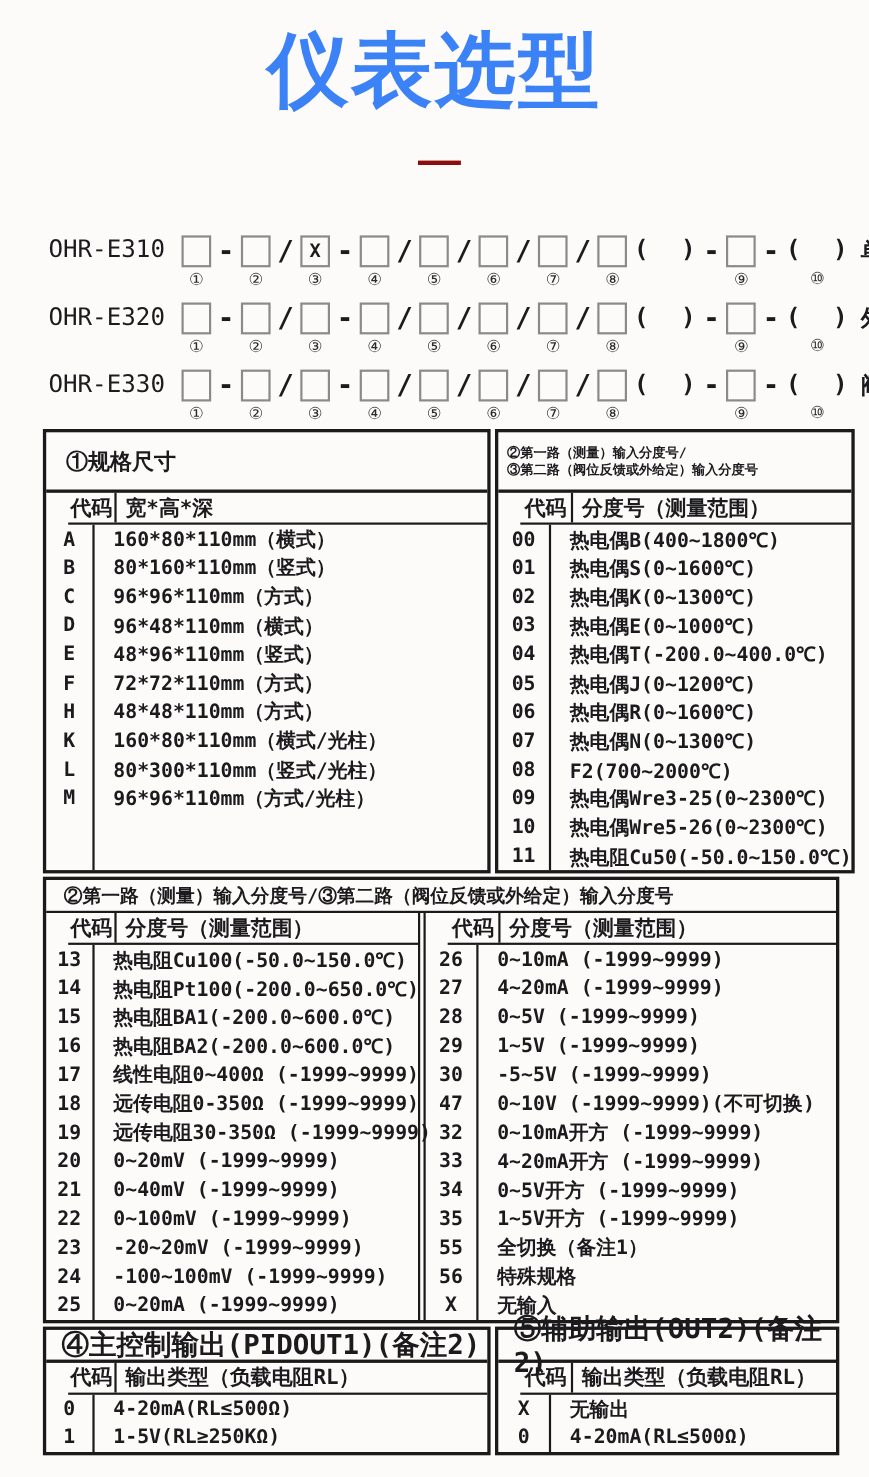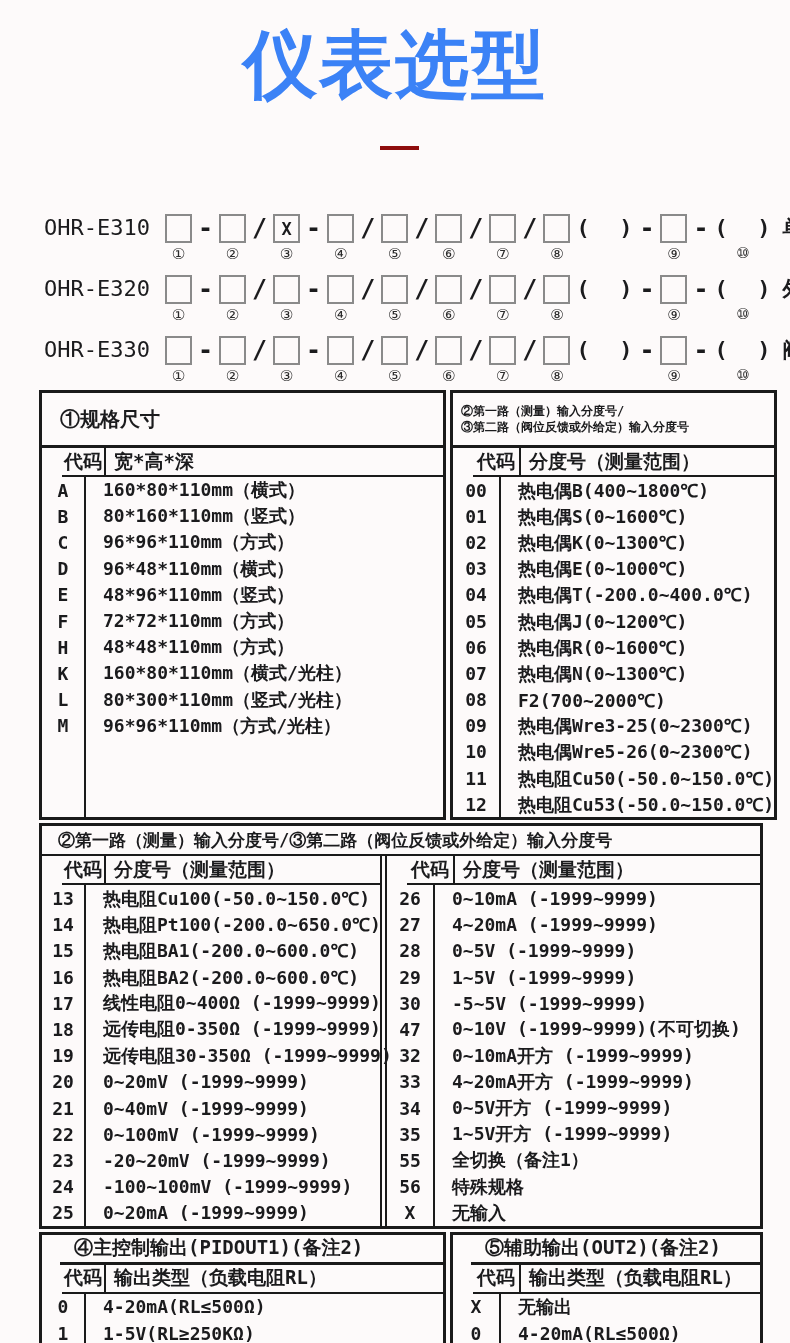--- a/index.html
+++ b/index.html
@@ -25,21 +25,21 @@
   
   .tables{position:absolute;top:390px;left:39px;width:724px;}
   .tgroup{display:flex;gap:4px;margin-bottom:3px;align-items:stretch;}
   .panel{box-sizing:border-box;display:flex;flex-direction:column;}
   .panel.bd{border:3px solid var(--bc);}
   .pl{width:407px;flex:none;}
   .pr{flex:1;}
   .phdr{border-bottom:3px solid var(--bc);font-weight:bold;display:flex;flex-direction:column;justify-content:center;}
   .g1 .phdr{height:52px;font-size:20px;padding-left:18px;}
   .g1 .pr .phdr{font-size:12px;padding-left:8px;line-height:1.35;}
-  .g3 .phdr{height:27px;font-size:19px;padding-left:14px;margin-left:18px;}
+  .g3 .phdr{height:27px;font-size:25px;padding-left:14px;}
   .colh{display:flex;border-bottom:2px solid var(--bc);height:27px;align-items:center;font-weight:bold;font-size:19px;flex:none;margin-left:20px;}
   .colh .code{width:42px;flex:none;border-right:2px solid var(--bc);height:100%;display:flex;align-items:center;justify-content:center;}
   .colh .desc{padding-left:8px;white-space:nowrap;}
   .pbody{position:relative;flex:1;}
   .pbody::before{content:'';position:absolute;left:42px;top:0;bottom:0;width:2px;background:var(--bc);}
   .trow{display:flex;height:26.2px;align-items:center;font-size:18px;font-weight:bold;}
   .trow .code{width:42px;flex:none;text-align:center;}
   .trow .desc{padding-left:19px;white-space:nowrap;}
   .pr .colh .code,.pr .trow .code{width:46px;}
   .pr .pbody::before{left:46px;}
@@ -421,24 +421,20 @@
               <span class="desc">热电偶Wre3-25(0~2300℃)</span>
             </div>
             <div class="trow">
               <span class="code">10</span>
               <span class="desc">热电偶Wre5-26(0~2300℃)</span>
             </div>
             <div class="trow">
               <span class="code">11</span>
               <span class="desc">热电阻Cu50(-50.0~150.0℃)</span>
             </div>
-            <div class="trow">
-              <span class="code">12</span>
-              <span class="desc">热电阻Cu53(-50.0~150.0℃)</span>
-            </div>
           </div>
         </div>
       </div>
       <div class="bbox g2">
         <div class="hdrbar">②第一路（测量）输入分度号/③第二路（阀位反馈或外给定）输入分度号</div>
         <div class="bpair">
           <div class="panel pl">
             <div class="colh">
               <span class="code">代码</span>
               <span class="desc">分度号（测量范围）</span>

